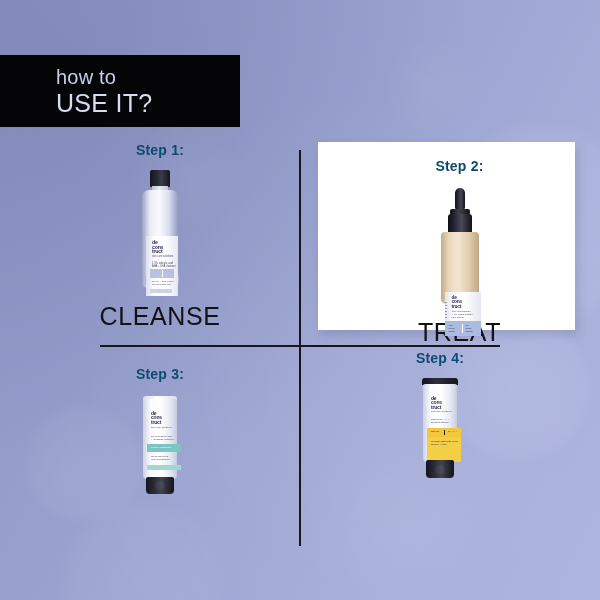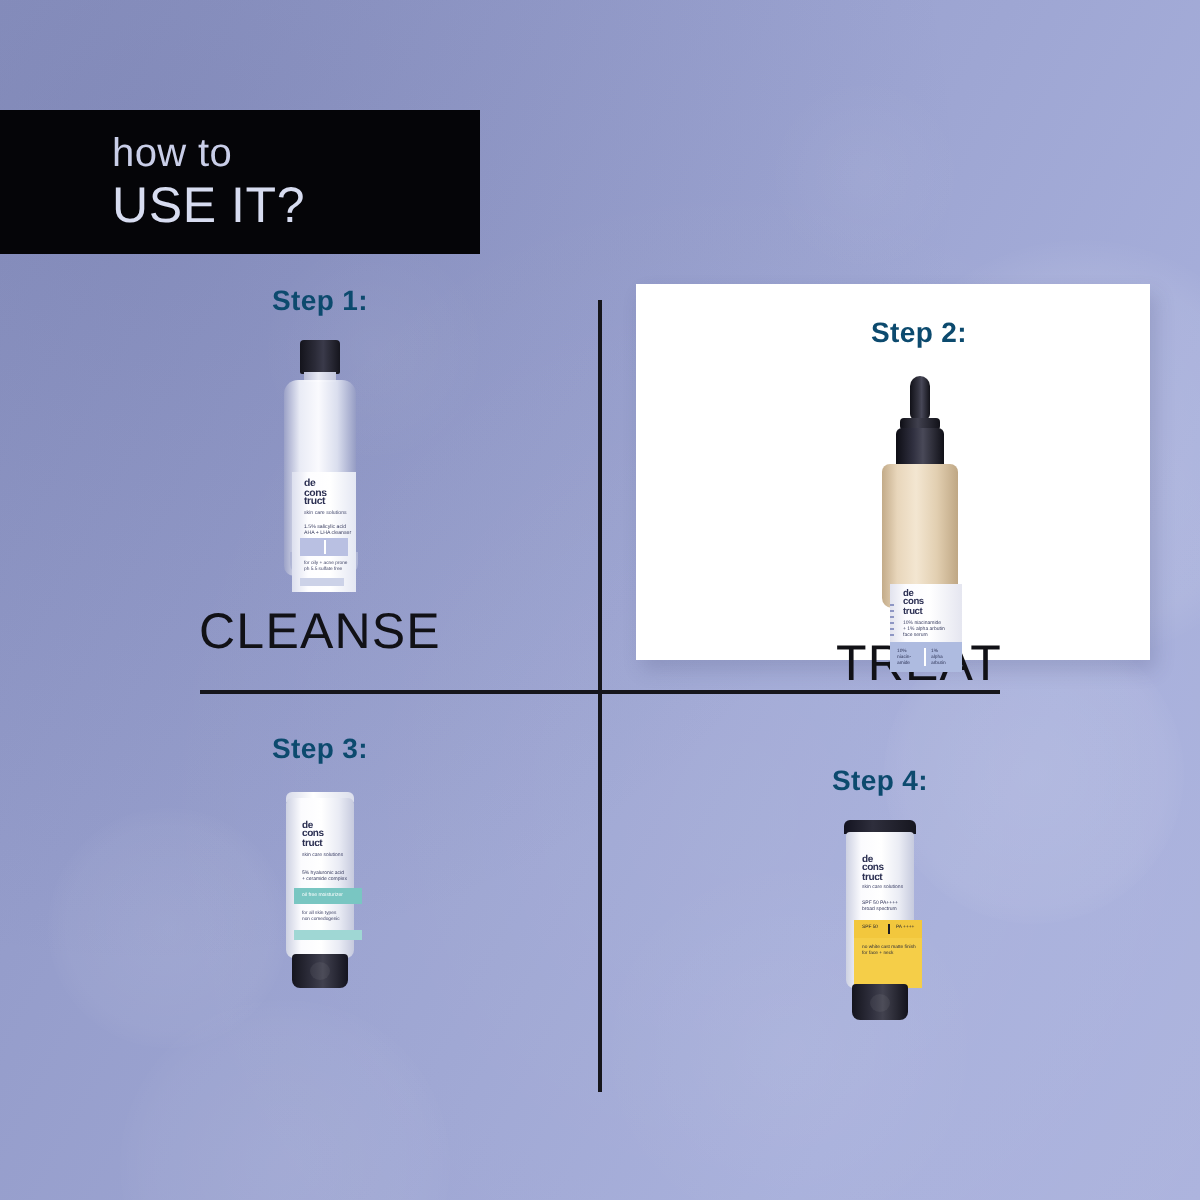--- a/index.html
+++ b/index.html
@@ -110,21 +110,21 @@
   
   .quad {
     position: absolute;
     display: flex;
     flex-direction: column;
     align-items: center;
   }
   .quad.q1 { left: 40px;  top: 142px; width: 240px; }
   .quad.q2 { left: 333px; top: 142px; width: 253px; margin-top: 16px; }
   .quad.q3 { left: 40px;  top: 366px; width: 240px; }
-  .quad.q4 { left: 320px; top: 382px; width: 240px; }
+  .quad.q4 { left: 320px; top: 350px; width: 240px; }
 
   .step-label {
     font-size: 14px;
     font-weight: bold;
     color: #0c4a6e;
     letter-spacing: 0.2px;
     margin: 0;
   }
   .action-label {
     font-size: 25px;

